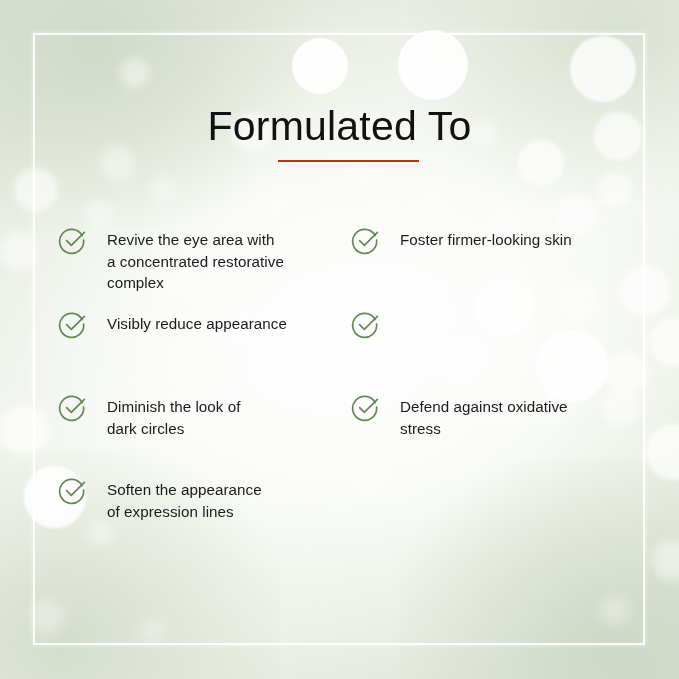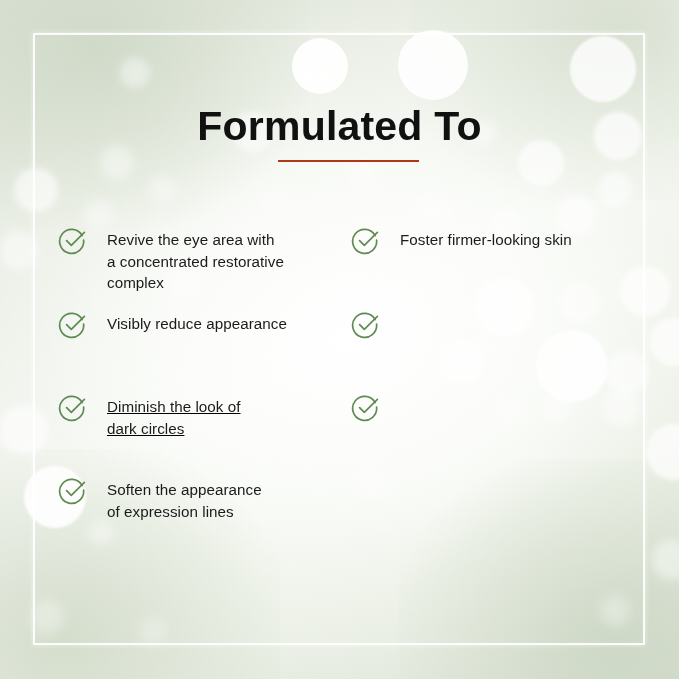--- a/index.html
+++ b/index.html
@@ -94,21 +94,21 @@
     position: absolute;
     inset: 0;
   }
 
   .title {
     position: absolute;
     left: 0; right: 0;
     top: 104px;
     text-align: center;
     font-size: 41px;
-    font-weight: 700;
+    font-weight: 400;
     letter-spacing: 0.2px;
     color: #111111;
     line-height: 1.08;
   }
   .title-rule {
     position: absolute;
     left: 278px;
     top: 160px;
     width: 141px;
     height: 2px;
@@ -144,21 +144,21 @@
     line-height: 21.5px;
     color: #1b1b1b;
     font-weight: 400;
     letter-spacing: 0.05px;
     white-space: pre-line;
   }
 
   
   .l0 { top: 229px; }
   .l1 { top: 313px; }
-  .l2 { top: 396px; text-decoration: underline; }
+  .l2 { top: 396px; }
   .l3 { top: 479px; }
   
   .r0 { top: 229px; }
   .r1 { top: 313px; }
   .r2 { top: 396px; }
 </style>
 </head>
 <body>
 
 <div id="canvas">
@@ -283,18 +283,20 @@
               </svg>
             </span>
           </div>
           <div class="item r2">
             <span class="icon-check">
               <svg viewBox="0 0 30 30" xmlns="http://www.w3.org/2000/svg">
                 <path d="M24.2 9.6 A12 12 0 1 0 25.6 14.1" fill="none" stroke="#5f8a52" stroke-width="1.7" stroke-linecap="round"></path>
                 <path d="M8.6 14.6 L13.3 19.3 L26.4 6.4" fill="none" stroke="#5f8a52" stroke-width="1.7" stroke-linecap="round" stroke-linejoin="round"></path>
               </svg>
             </span>
+            <span class="item-text">Defend against oxidative
+stress</span>
           </div>
         </div>
     </div>
 
   </div>
 </div>
 
 </body></html>

